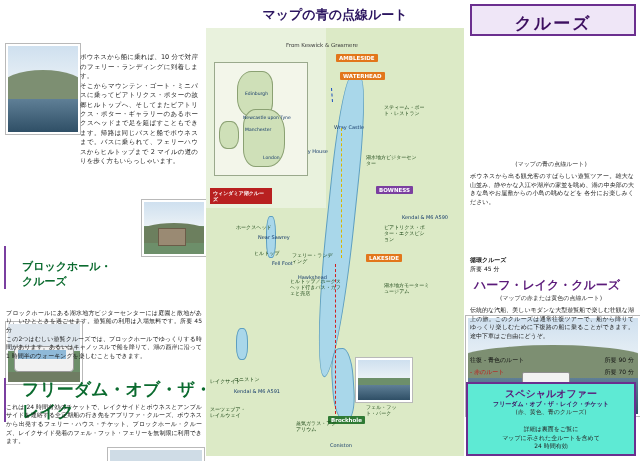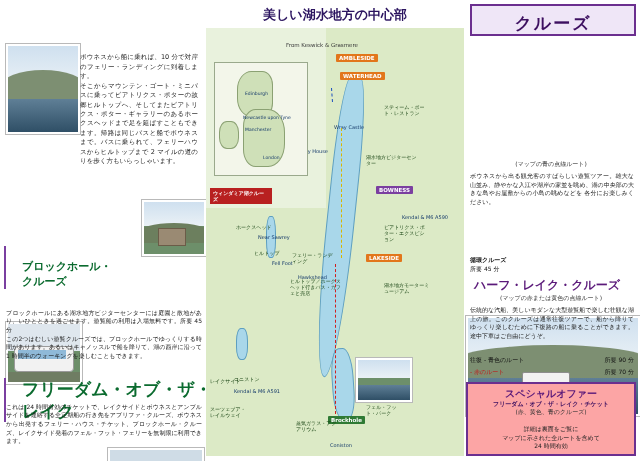--- a/index.html
+++ b/index.html
@@ -88,35 +88,35 @@
 
   .small{font-size:6.5px;}
   .tiny{font-size:6px;}
   .red{color:#c01818;}
   .blue{color:#1340b0;}
   .yellow{color:#b8960a;}
   .center{text-align:center;}
   .bold{font-weight:bold;}
   .offer{
     border:2px solid #6b2f8f;
-    background:#fca5a5;
+    background:#5eead4;
     box-sizing:border-box;
     padding:3px 4px;
     text-align:center;
     line-height:1.4;
   }
 </style>
 </head>
 <body>
 
 <div class="page">
 
 
   <div class="abs" style="left:210px;top:6px;width:250px;text-align:center;font-size:13px;font-weight:bold;color:#2c1560;">
-    <span>美しい湖水地方の中心部</span>
+    <span>マップの青の点線ルート</span>
   </div>
 
   <div class="abs title-band" style="left:470px;top:4px;width:166px;height:32px;font-size:17px;letter-spacing:2px;padding-top:6px;">
     <span>クルーズ</span>
   </div>
 
   <div class="abs photo" style="left:6px;top:44px;width:70px;height:86px;">
     <div class="sky"></div>
       <div class="hill"></div>
       <div class="water"></div>

